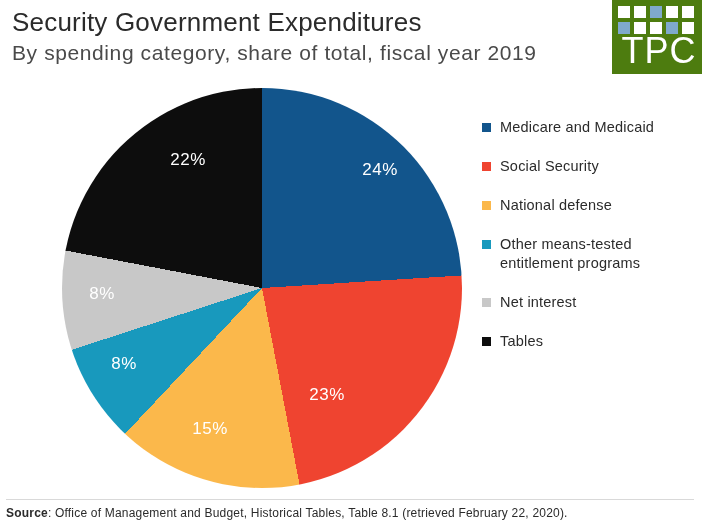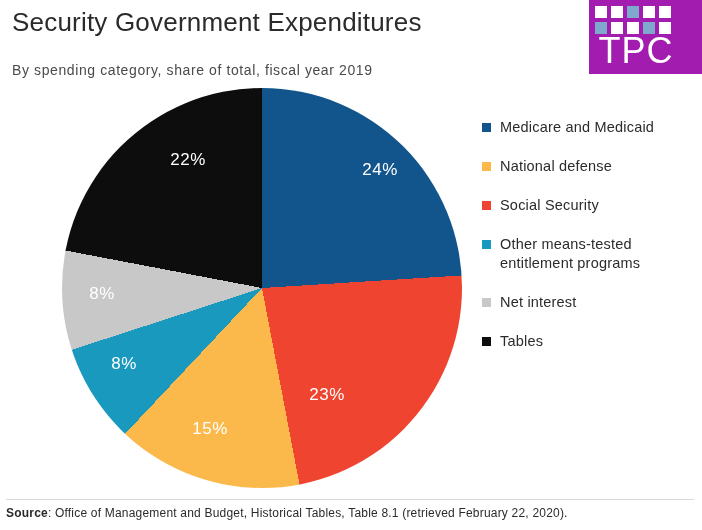--- a/index.html
+++ b/index.html
@@ -24,36 +24,36 @@
   }
   .title {
     font-size: 26px;
     font-weight: 400;
     color: #2b2b2b;
     letter-spacing: 0.2px;
     line-height: 32px;
     margin: 0;
   }
   .subtitle {
-    font-size: 14px;
+    font-size: 21px;
     font-weight: 400;
     color: #4a4a4a;
     letter-spacing: 0.6px;
-    margin-top: 22px;
+    margin-top: 5px;
     line-height: 20px;
   }
 
   
   .logo {
     position: absolute;
     right: 0px;
     top: 0px;
-    width: 113px;
+    width: 90px;
     height: 74px;
-    background: #a21caf;
+    background: #4d7c0f;
     overflow: hidden;
   }
   .logo-squares {
     position: absolute;
     left: 6px;
     top: 6px;
     display: grid;
     grid-template-columns: repeat(5, 12px);
     grid-template-rows: repeat(2, 12px);
     gap: 4px;
@@ -198,26 +198,26 @@
       </div>
   </div>
 </div>
 
 <div class="legend" id="legend">
     <div class="legend-item">
       <span class="legend-swatch" style="background: rgb(18, 85, 140);"></span>
       <span class="legend-label">Medicare and Medicaid</span>
     </div>
     <div class="legend-item">
+      <span class="legend-swatch" style="background: rgb(239, 68, 48);"></span>
+      <span class="legend-label">Social Security</span>
+    </div>
+    <div class="legend-item">
       <span class="legend-swatch" style="background: rgb(251, 184, 75);"></span>
       <span class="legend-label">National defense</span>
-    </div>
-    <div class="legend-item">
-      <span class="legend-swatch" style="background: rgb(239, 68, 48);"></span>
-      <span class="legend-label">Social Security</span>
     </div>
     <div class="legend-item">
       <span class="legend-swatch" style="background: rgb(24, 153, 189);"></span>
       <span class="legend-label">Other means-tested entitlement programs</span>
     </div>
     <div class="legend-item">
       <span class="legend-swatch" style="background: rgb(200, 200, 200);"></span>
       <span class="legend-label">Net interest</span>
     </div>
     <div class="legend-item">

